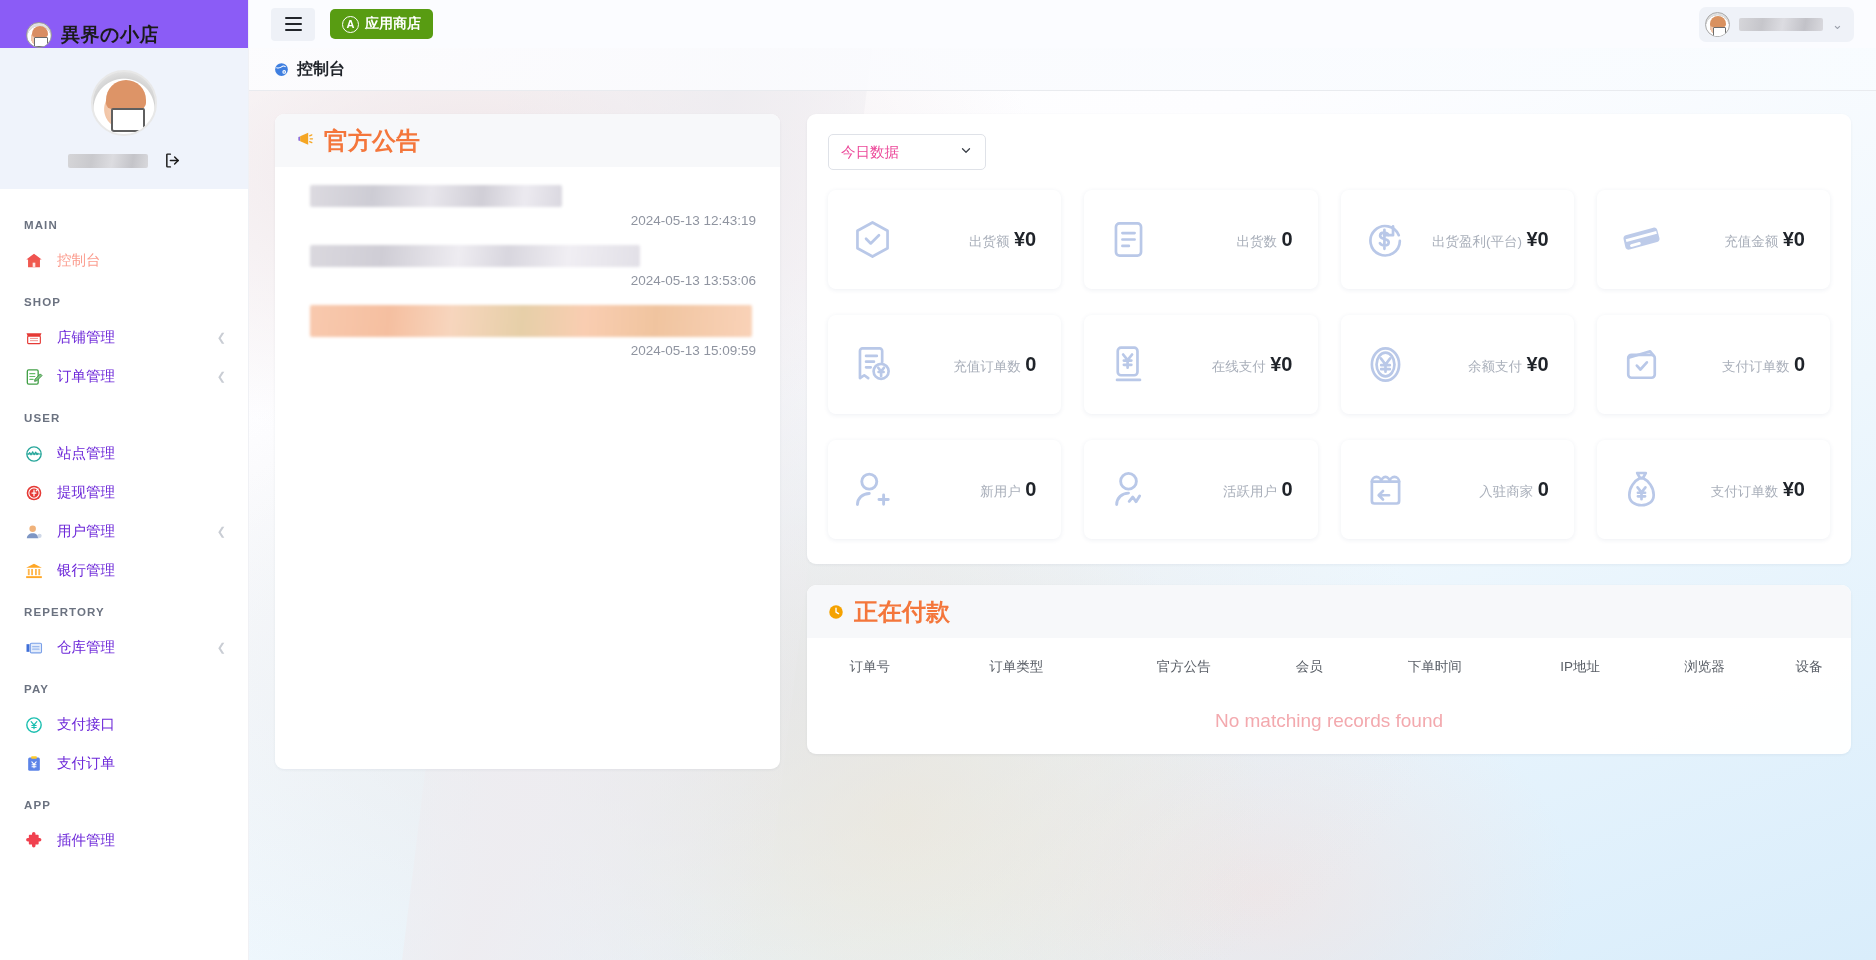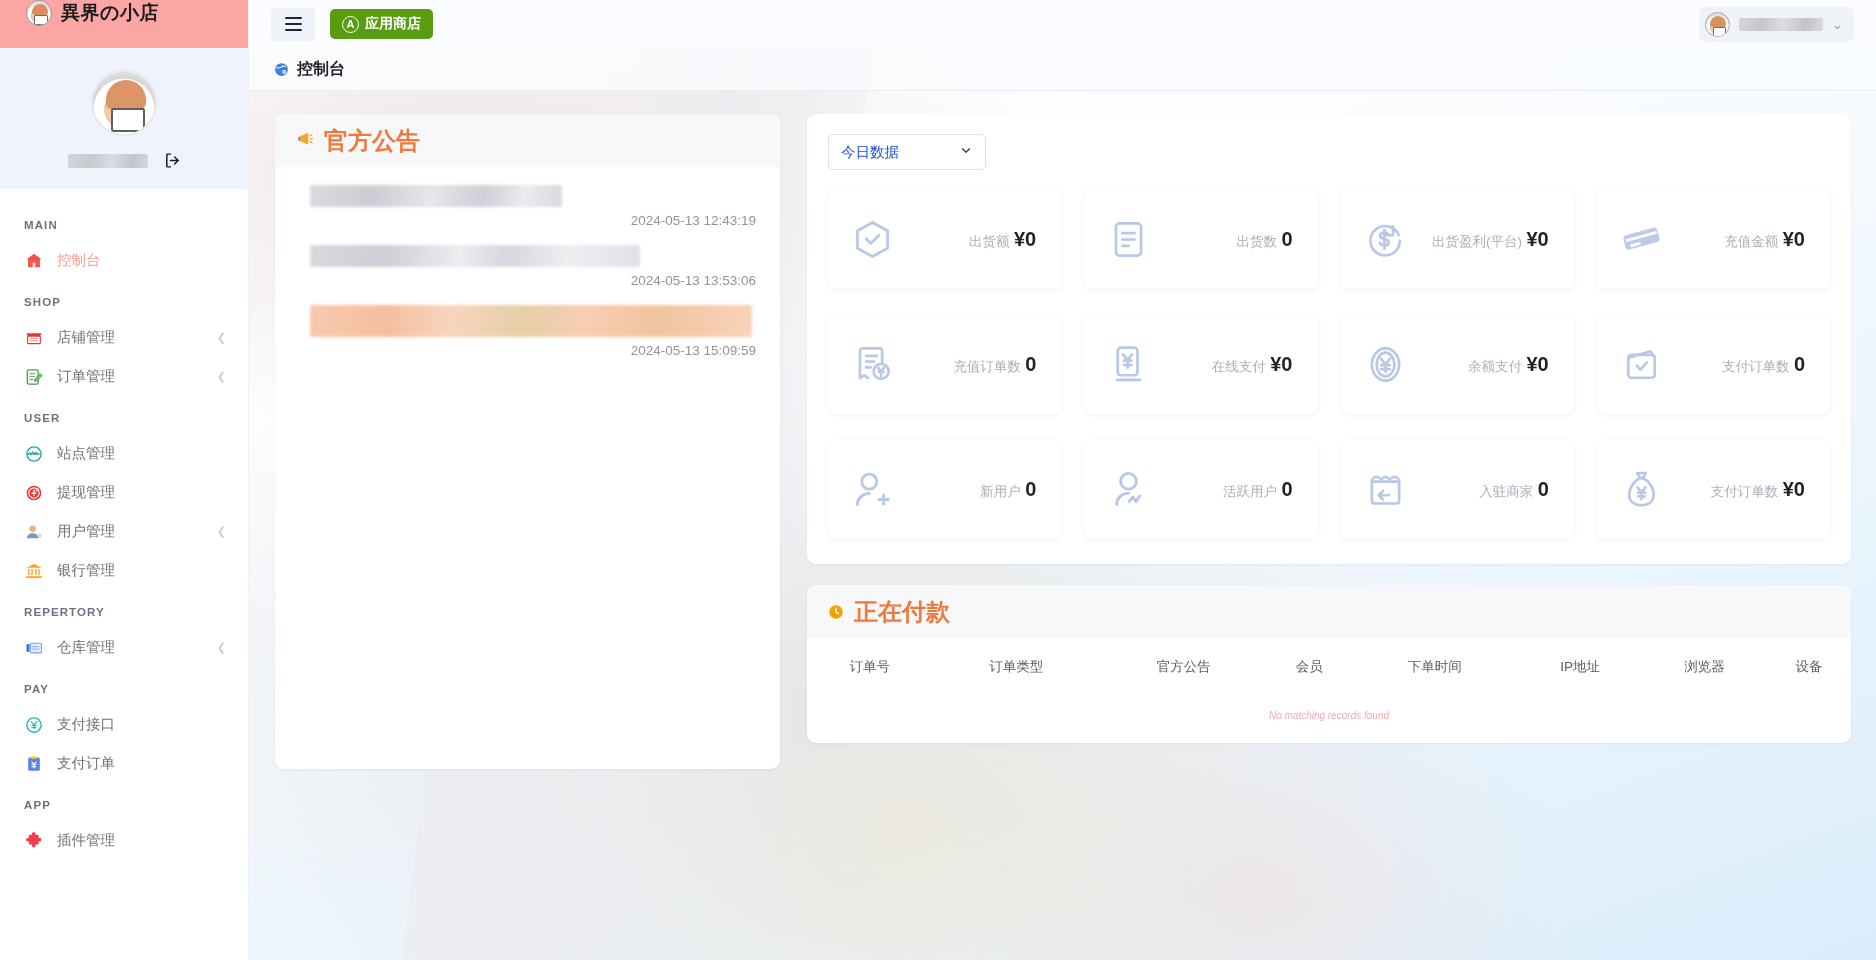--- a/index.html
+++ b/index.html
@@ -14,22 +14,22 @@
 
   
   .sidebar {
     width: 249px; height: 960px; flex: 0 0 249px;
     background: #ffffff;
     position: relative; z-index: 30;
     display: flex; flex-direction: column;
     border-right: 1px solid #f0f1f5;
   }
   .brand {
-    height: 48px; display: flex; align-items: flex-start; gap: 9px;
-    padding-left: 26px; background: #fca5a5;
+    height: 48px; display: flex; align-items: flex-end; gap: 9px;
+    padding-left: 26px; background: #8b5cf6;
   }
   .brand-logo {
     width: 26px; height: 26px; border-radius: 50%;
     background: radial-gradient(circle at 50% 62%, #f6d8c5 0%, #f0c3a6 42%, #ffffff 44%, #ffffff 60%, #dcdcdc 62%, #f7f7f7 100%);
     border: 1.5px solid #9a9a9a; position: relative; overflow: hidden; flex: 0 0 26px;
   }
   .brand-logo::before {
     content: ""; position: absolute; left: 5px; top: 3px; width: 16px; height: 11px;
     background: #d98d63; border-radius: 8px 8px 3px 3px;
   }
@@ -69,21 +69,21 @@
   .menu { flex: 1; padding-top: 14px; overflow: hidden; }
   .menu-group-title {
     font-size: 11.5px; font-weight: 700; color: #6b7280;
     letter-spacing: 1.1px; padding: 16px 0 10px 24px;
   }
   .menu-item {
     display: flex; align-items: center; height: 39px;
     padding: 0 22px 0 24px; cursor: pointer; position: relative;
   }
   .menu-ico { width: 20px; height: 20px; margin-right: 13px; flex: 0 0 20px; position: relative; }
-  .menu-label { font-size: 14.5px; color: #737373; white-space: nowrap; }
+  .menu-label { font-size: 14.5px; color: #6d28d9; white-space: nowrap; }
   .menu-item.active .menu-label { color: #fb9c8e; }
   .chev {
     margin-left: auto; color: #c9cdd4; font-size: 11px; line-height: 1;
     transform: scaleX(1);
   }
 
   
   .main {
     flex: 1; height: 960px; position: relative; overflow: hidden;
     display: flex; flex-direction: column;
@@ -183,21 +183,21 @@
   .notice-date { font-size: 13.5px; color: #8f94a0; text-align: right; }
 
   
   .right-col { flex: 1; display: flex; flex-direction: column; gap: 21px; min-width: 0; }
   .stats-card { padding: 20px 21px 25px; }
   .select-wrap { position: relative; display: inline-block; margin-bottom: 20px; }
   .range-select {
     appearance: none; -webkit-appearance: none;
     width: 158px; height: 36px; padding: 0 12px;
     border: 1px solid #dfe2e8; border-radius: 5px; background: #fff;
-    font-size: 14.5px; color: #1d4ed8; cursor: pointer;
+    font-size: 14.5px; color: #ec4899; cursor: pointer;
     font-family: "Liberation Sans", sans-serif;
   }
   .select-caret {
     position: absolute; right: 13px; top: 50%; transform: translateY(-50%);
     pointer-events: none; color: #4a4f57; font-size: 12px;
   }
   .stats-grid { display: grid; grid-template-columns: repeat(4, 1fr); gap: 26px 23px; }
   .stat {
     background: #fff; border-radius: 8px; height: 99px;
     box-shadow: 0 1px 5px rgba(40,60,110,.08);
@@ -212,21 +212,21 @@
   
   .table-card { flex: 0 0 auto; overflow: hidden; }
   .clock-ico { width: 18px; height: 18px; }
   .tbl { width: 100%; border-collapse: collapse; }
   .tbl th {
     font-size: 13.5px; font-weight: 400; color: #5b6068;
     padding: 20px 0 16px; text-align: center;
   }
   .tbl td {
     text-align: center; padding: 18px 0 22px;
-    font-size: 10px; color: #f3a9ae; font-style: italic;
+    font-size: 19px; color: #f3a9ae;
   }
 </style>
 </head>
 <body>
 
 <div id="app">
 
   <aside class="sidebar">
 
     <div class="brand">

